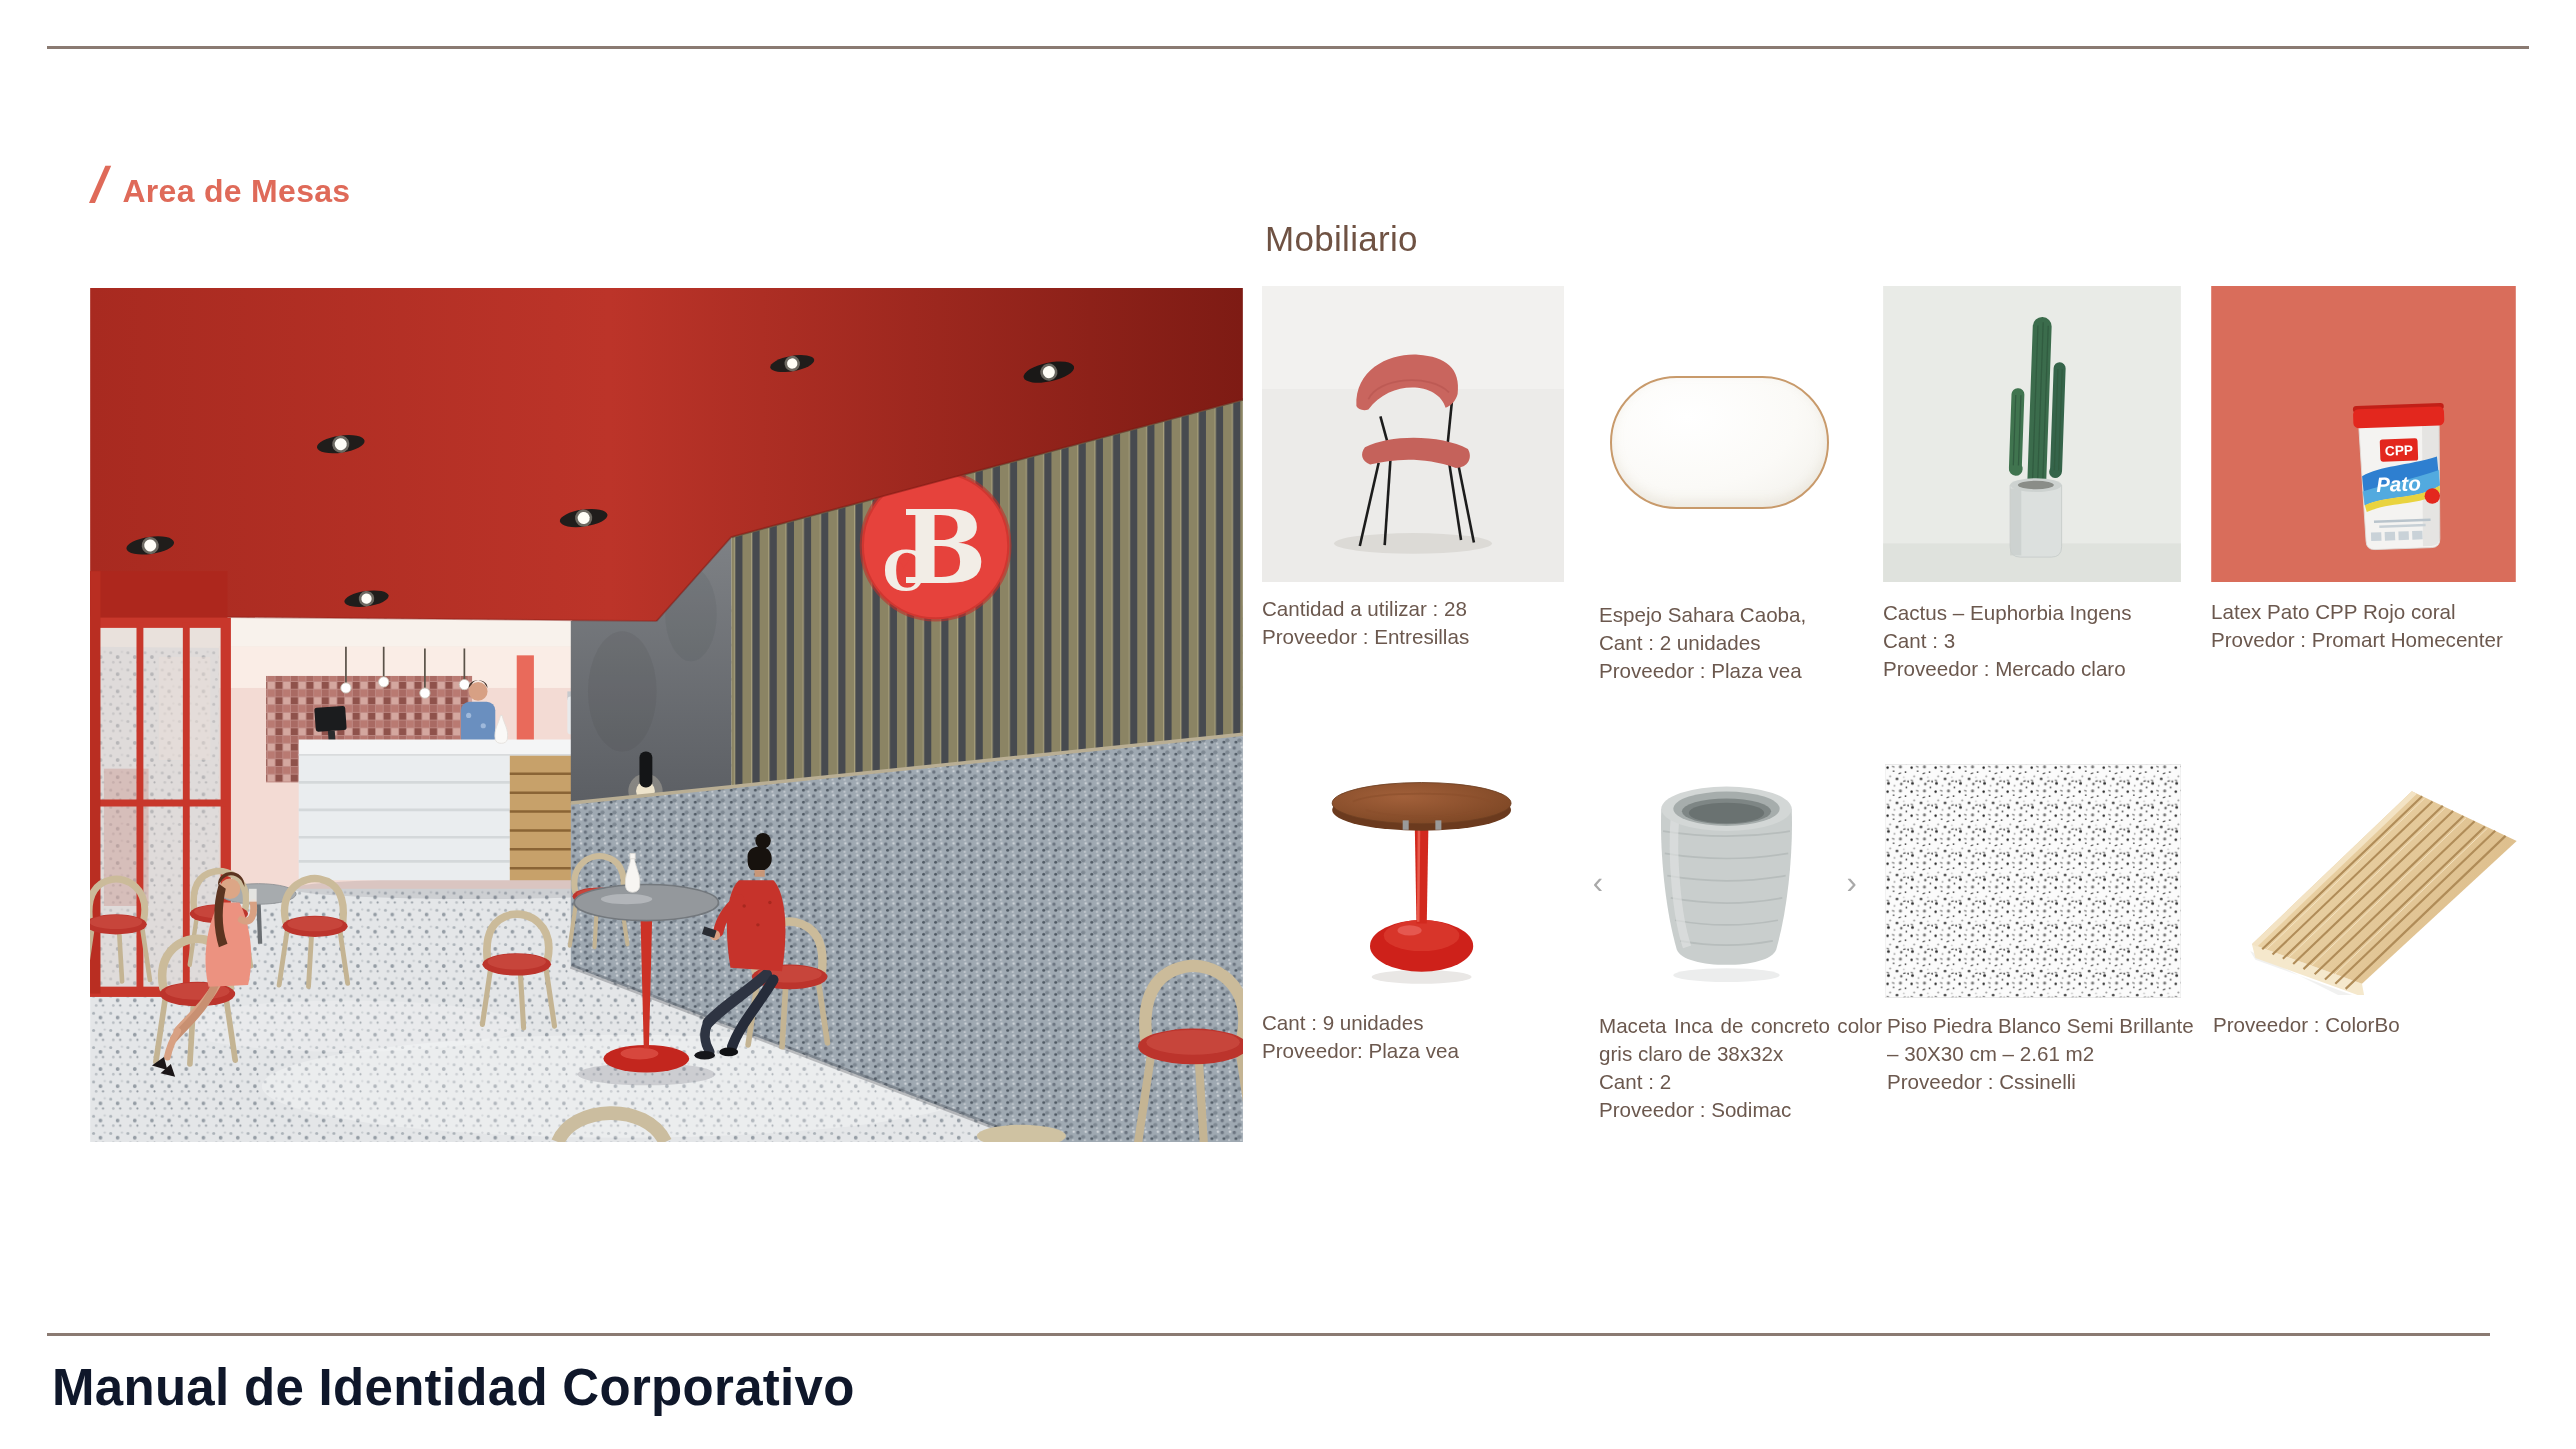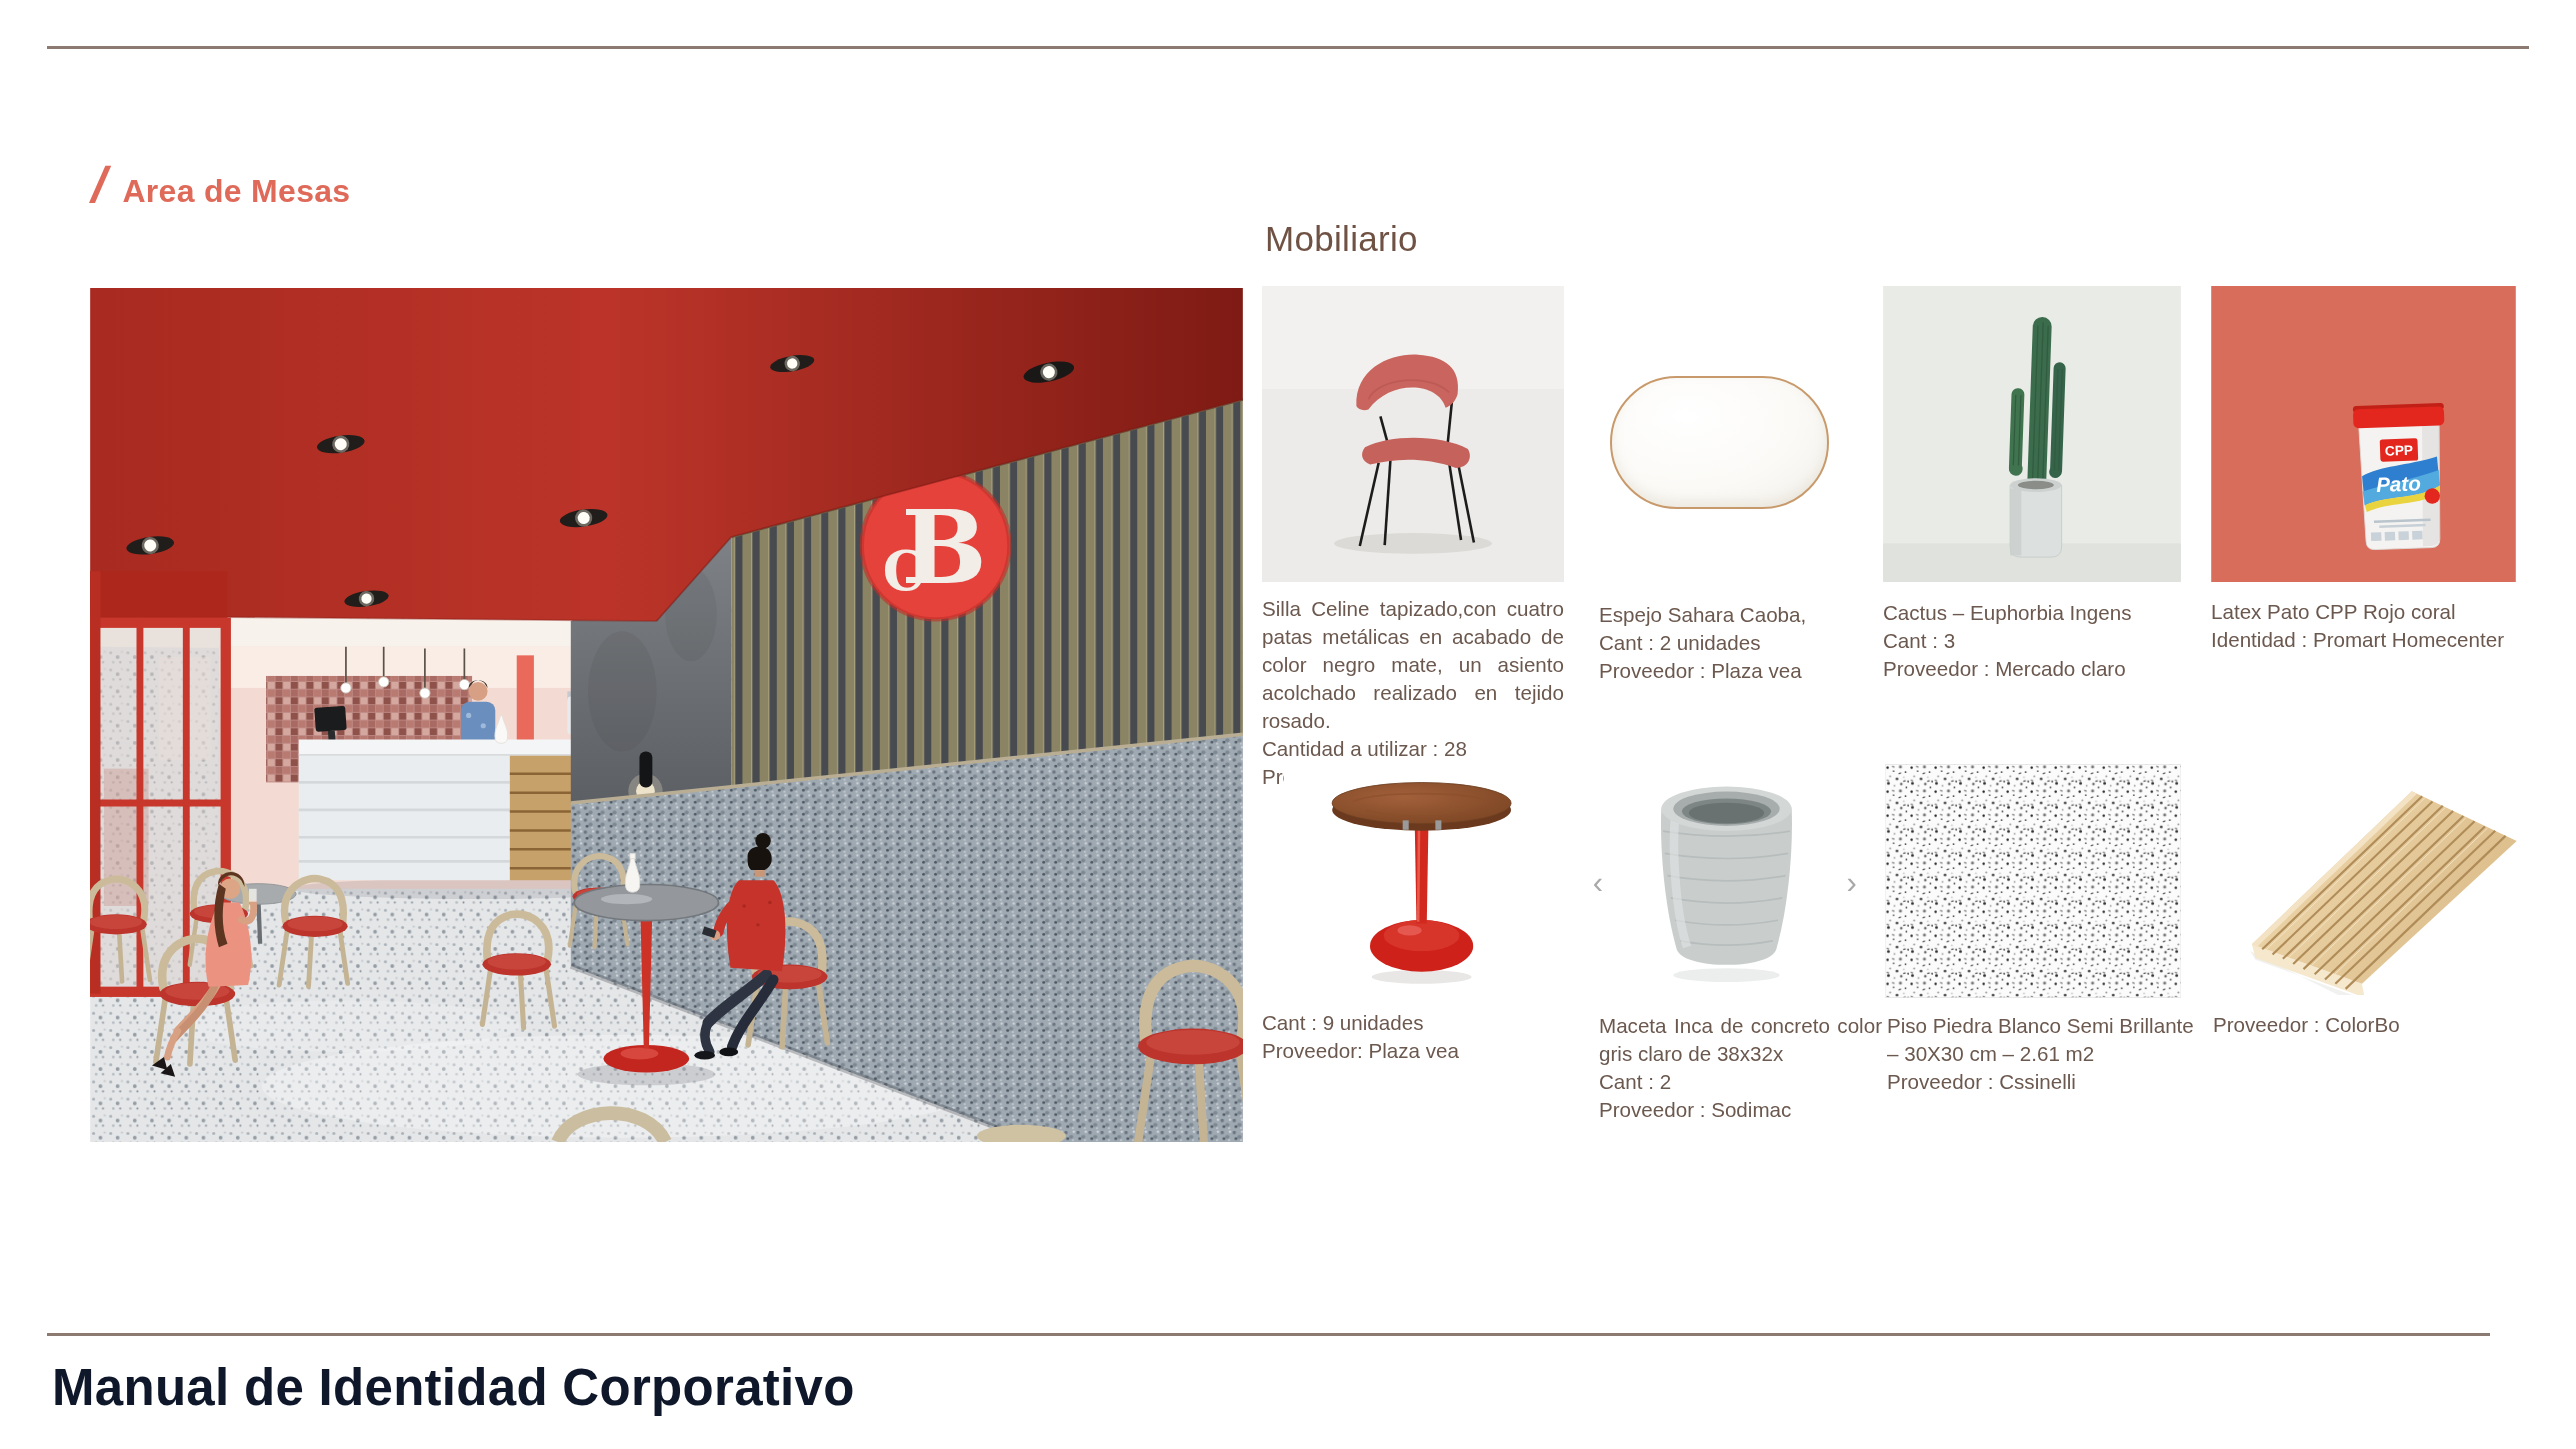--- a/index.html
+++ b/index.html
@@ -364,37 +364,36 @@
         <rect x="16" y="148" width="12" height="10"></rect>
           <rect x="32" y="148" width="12" height="10"></rect>
         <rect x="48" y="148" width="12" height="10"></rect>
           <rect x="64" y="148" width="12" height="10"></rect>
       </g>
     </g>
   </svg>
 </div>
 
 <div class="abs ctext" style="left:1262px;top:595px;width:302px;">
-  <p class="cl just">Silla Celine tapizado,con cuatro patas metálicas en acabado de color negro mate, un asiento  acolchado realizado en tejido rosado.</p>
   <p class="cl">Cantidad a utilizar : 28</p>
   <p class="cl">Proveedor : Entresillas</p>
 </div>
 <div class="abs ctext" style="left:1599px;top:601px;width:292px;">
   <p class="cl">Espejo Sahara Caoba,</p>
   <p class="cl">Cant : 2 unidades</p>
   <p class="cl">Proveedor : Plaza vea</p>
 </div>
 <div class="abs ctext" style="left:1883px;top:599px;width:301px;">
   <p class="cl">Cactus – Euphorbia Ingens</p>
   <p class="cl">Cant : 3</p>
   <p class="cl">Proveedor : Mercado claro</p>
 </div>
 <div class="abs ctext" style="left:2211px;top:598px;width:318px;">
   <p class="cl">Latex Pato CPP Rojo coral</p>
-  <p class="cl">Identidad : Promart Homecenter</p>
+  <p class="cl">Provedor : Promart Homecenter</p>
 </div>
 
 <div class="abs imgbox" style="left:1284px;top:767px;">
   <svg width="258" height="234" viewBox="0 0 300 272">
     <defs>
       <radialGradient id="woodG" cx=".4" cy=".35" r=".9">
         <stop offset="0" stop-color="#A2603A"></stop>
           <stop offset="1" stop-color="#74401F"></stop>
       </radialGradient>
     </defs>

